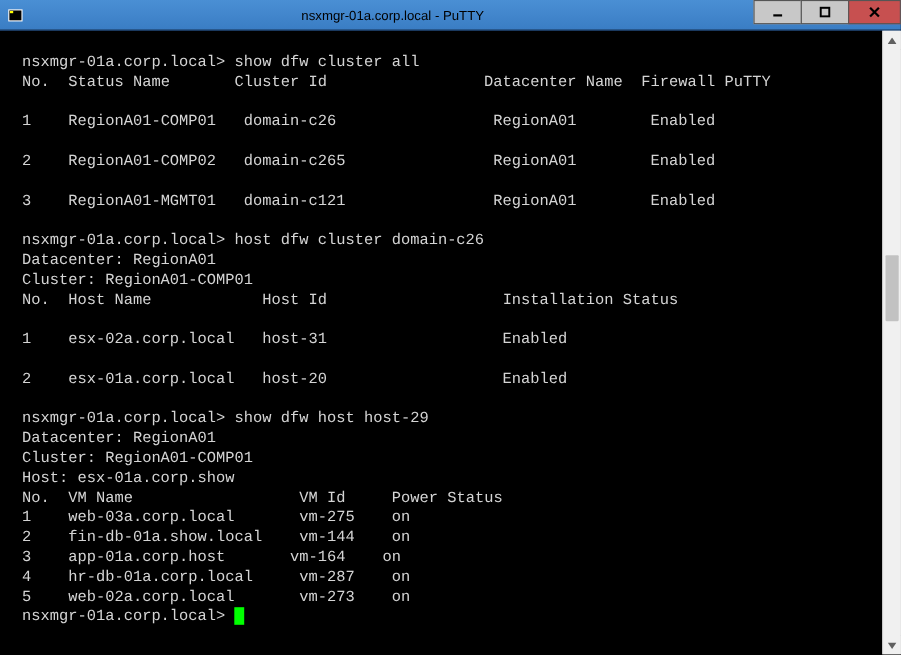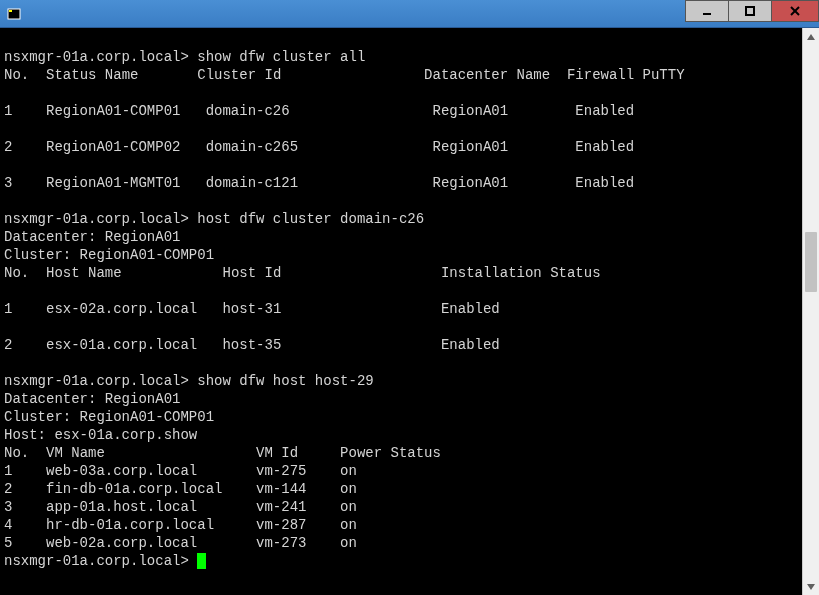--- a/index.html
+++ b/index.html
@@ -106,32 +106,33 @@
       border-radius: 1px;
     }
     .prompt { color: #d4d4d4; }
     .cursor {
       background: #00ff00;
       display: inline-block;
       width: 9px;
       height: 16px;
       vertical-align: middle;
     }
-    .line { white-space: pre; }
+    .line { white-space: pre; margin-left: 16px; }
   </style>
 </head>
 <body>
 
 <div class="titlebar">
   <div class="titlebar-left">
     <svg class="titlebar-icon" viewBox="0 0 16 16">
       <rect x="2" y="3" width="12" height="10" fill="#000" stroke="#fff" stroke-width="1"></rect>
       <rect x="3" y="4" width="3" height="2" fill="#ffff00"></rect>
     </svg>
   </div>
+  <div class="titlebar-title">nsxmgr-01a.corp.local - PuTTY</div>
   <div class="titlebar-buttons">
     <div class="titlebar-btn minimize">
       <svg width="10" height="10" viewBox="0 0 10 10">
           <rect x="1" y="7" width="8" height="2" fill="#000"></rect>
         </svg>
     </div>
     <div class="titlebar-btn maximize">
       <svg width="10" height="10" viewBox="0 0 10 10">
           <rect x="1" y="1" width="8" height="8" fill="none" stroke="#000" stroke-width="2"></rect>
         </svg>
@@ -156,30 +157,30 @@
 <span class="line"> </span>
 <span class="line"><span>3</span>    <span>RegionA01-MGMT01</span>   <span>domain-c121</span>                <span>RegionA01</span>        <span>Enabled</span></span>
 <span class="line"> </span>
 <span class="line"><span class="prompt">nsxmgr-01a.corp.local&gt;</span> <span>host dfw cluster domain-c26</span></span>
 <span class="line">Datacenter: RegionA01</span>
 <span class="line">Cluster: RegionA01-COMP01</span>
 <span class="line"><span>No.</span>  <span>Host Name</span>            <span>Host Id</span>                   <span>Installation Status</span></span>
 <span class="line"> </span>
 <span class="line"><span>1</span>    <span>esx-02a.corp.local</span>   <span>host-31</span>                   <span>Enabled</span></span>
 <span class="line"> </span>
-<span class="line"><span>2</span>    <span>esx-01a.corp.local</span>   <span>host-35</span>                   <span>Enabled</span></span>
+<span class="line"><span>2</span>    <span>esx-01a.corp.local</span>   <span>host-20</span>                   <span>Enabled</span></span>
 <span class="line"> </span>
 <span class="line"><span class="prompt">nsxmgr-01a.corp.local&gt;</span> <span>show dfw host host-29</span></span>
 <span class="line">Datacenter: RegionA01</span>
 <span class="line">Cluster: RegionA01-COMP01</span>
 <span class="line">Host: esx-01a.corp.show</span>
 <span class="line"><span>No.</span>  <span>VM Name</span>                  <span>VM Id</span>     <span>Power Status</span></span>
 <span class="line"><span>1</span>    <span>web-03a.corp.local</span>       <span>vm-275</span>    <span>on</span></span>
-<span class="line"><span>2</span>    <span>fin-db-01a.corp.local</span>    <span>vm-144</span>    <span>on</span></span>
-<span class="line"><span>3</span>    <span>app-01a.host.local</span>       <span>vm-241</span>    <span>on</span></span>
+<span class="line"><span>2</span>    <span>fin-db-01a.show.local</span>    <span>vm-144</span>    <span>on</span></span>
+<span class="line"><span>3</span>    <span>app-01a.corp.host</span>       <span>vm-164</span>    <span>on</span></span>
 <span class="line"><span>4</span>    <span>hr-db-01a.corp.local</span>     <span>vm-287</span>    <span>on</span></span>
 <span class="line"><span>5</span>    <span>web-02a.corp.local</span>       <span>vm-273</span>    <span>on</span></span>
 <span class="line"><span class="prompt">nsxmgr-01a.corp.local&gt;</span> <span class="cursor"></span></span>
   </div>
   <div class="scrollbar">
     <div class="scroll-arrow">
       <svg width="8" height="6" viewBox="0 0 8 6">
           <polygon points="4,0 8,6 0,6" fill="#606060"></polygon>
         </svg>
     </div>

